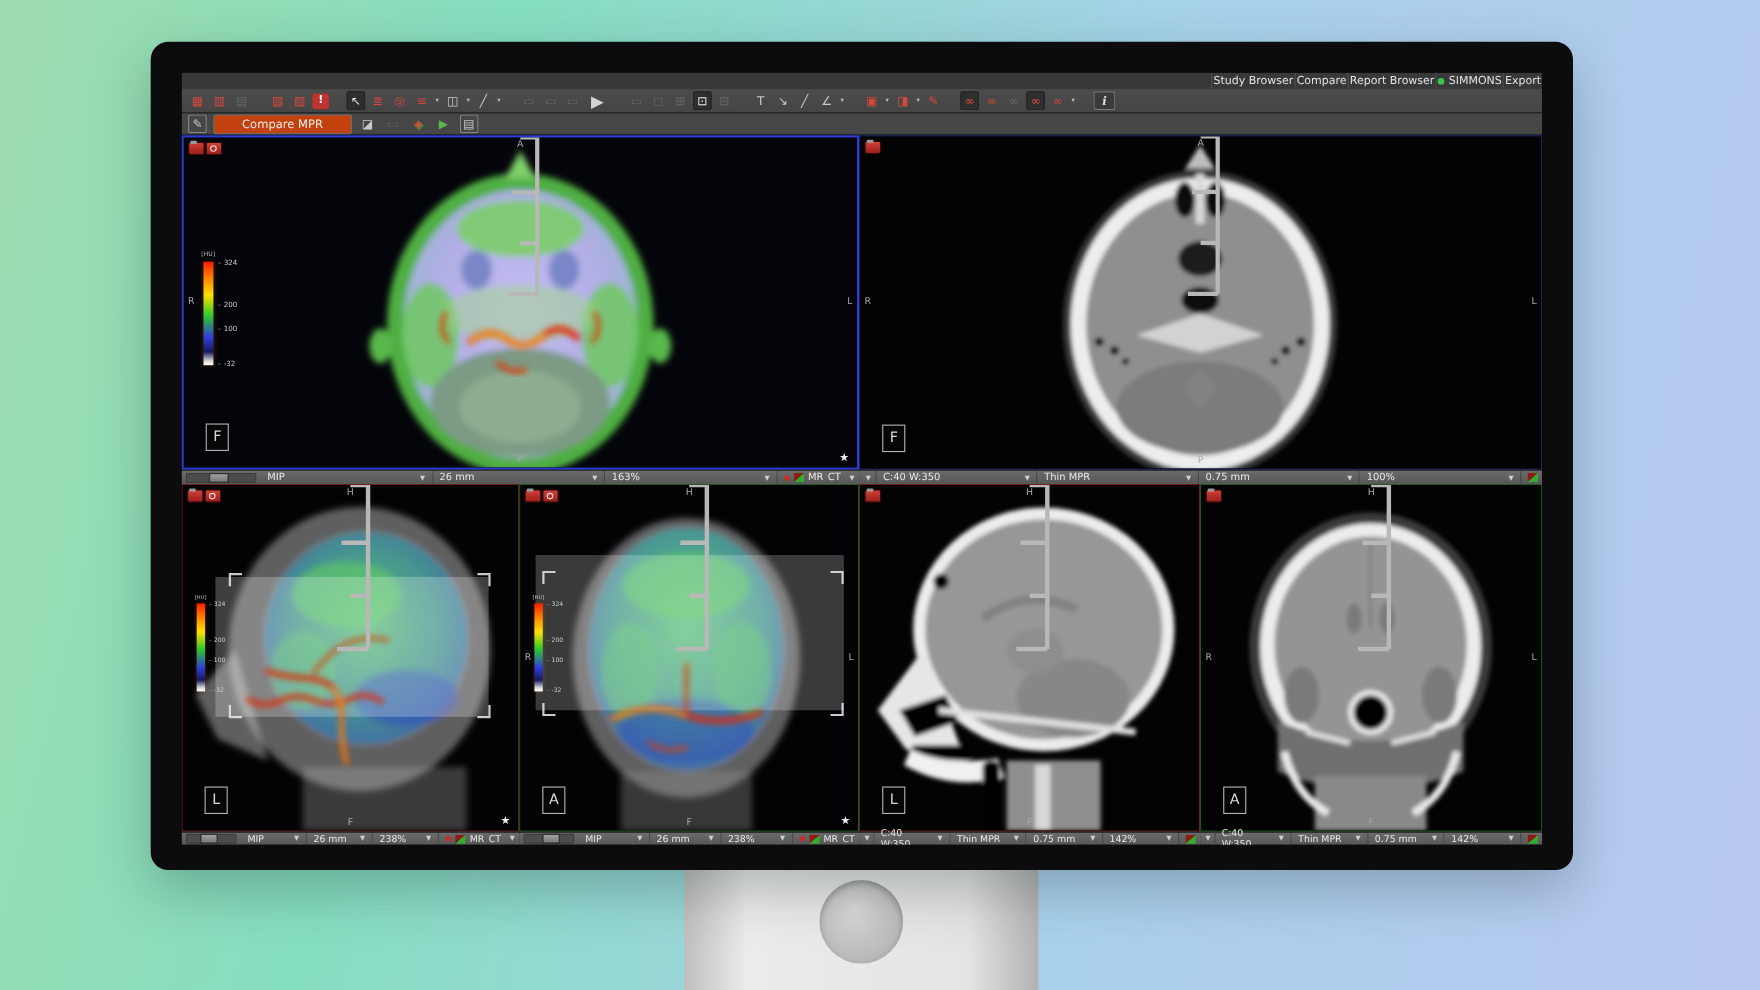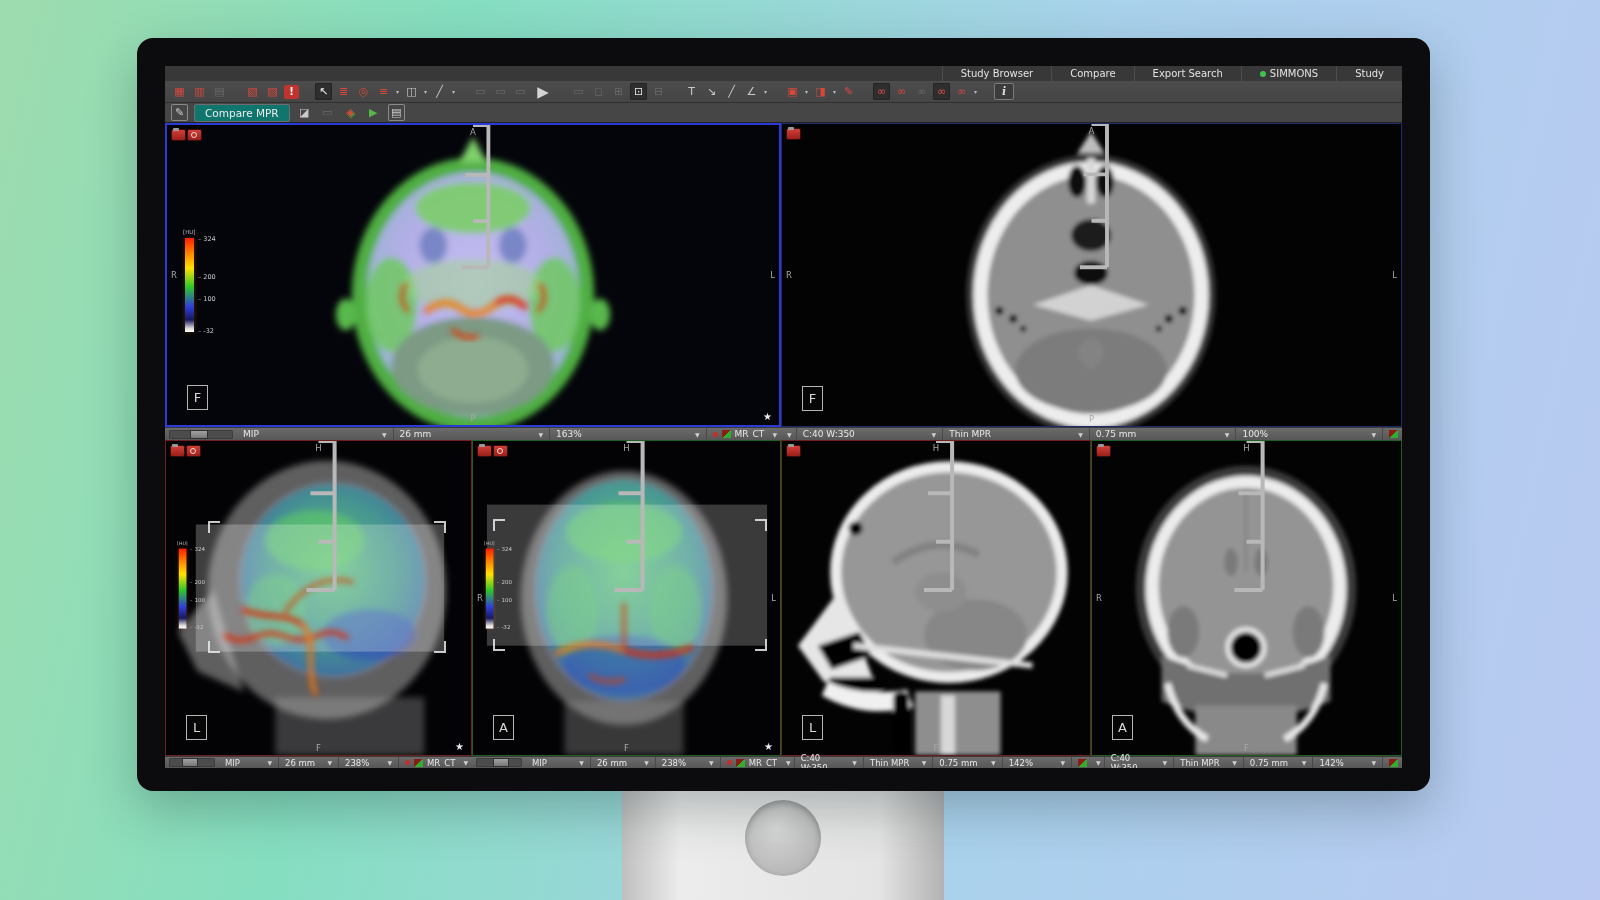--- a/index.html
+++ b/index.html
@@ -10,42 +10,42 @@
     background:linear-gradient(90deg,#bfbfbf 0%,#ececec 18%,#e4e4e4 80%,#b2b2b2 100%);}
   .stand-hole{position:absolute;left:745px;top:800px;width:76px;height:76px;border-radius:50%;
     background:radial-gradient(circle at 42% 35%,#dcdcdc,#a9a9a9);box-shadow:inset 0 3px 6px rgba(0,0,0,.25);}
   .monitor{position:absolute;left:137px;top:38px;width:1293px;height:753px;background:#0c0c0e;
     border-radius:16px;box-shadow:0 18px 50px rgba(20,40,40,.28);}
   .screen{position:absolute;left:28px;top:28px;width:1237px;height:702px;background:#000;overflow:hidden;
     font-family:"DejaVu Sans",sans-serif;}
   
   .menubar{position:absolute;left:0;top:0;width:100%;height:15px;background:#383838;border-bottom:1px solid #262626;
     display:flex;justify-content:flex-end;align-items:stretch;}
-  .menu-item{display:flex;align-items:center;gap:4px;padding:0 18px;font-size:10px;color:#e2e2e2;border-left:1px solid #4d4d4d;cursor:default;}
+  .menu-item{display:flex;align-items:center;gap:4px;padding:0 1px;font-size:10px;color:#e2e2e2;border-left:1px solid #4d4d4d;cursor:default;}
   .menu-dot{width:6px;height:6px;border-radius:50%;}
   
   .toolbar1{position:absolute;left:0;top:15px;width:100%;height:22px;background:linear-gradient(#4c4c4c,#454545);
     border-bottom:1px solid #303030;display:flex;align-items:center;padding:0 6px;box-sizing:border-box;gap:3px;}
   .toolbar2{position:absolute;left:0;top:37px;width:100%;height:20px;background:#464646;border-bottom:1px solid #222;
     display:flex;align-items:center;padding:0 6px;box-sizing:border-box;gap:6px;}
   .ti{width:17px;height:17px;display:flex;align-items:center;justify-content:center;font-size:11px;color:#c9c9c9;border-radius:2px;flex:none;}
   .ti.red{color:#d8473c;}
   .ti.dis{color:#676767;}
   .ti.act{background:#2e2e2e;box-shadow:inset 0 0 0 1px #242424;color:#e9e9e9;}
   .ti.red.act{color:#e05045;}
   .ti.alert{background:#c03430;color:#fff;font-weight:bold;font-size:10px;width:15px;height:14px;}
   .ti.play{font-size:15px;color:#d4d4d4;width:22px;}
   .ti.info{box-shadow:inset 0 0 0 1px #7d7d7d;background:#3b3b3b;color:#dedede;font-style:italic;font-family:"DejaVu Serif",serif;font-weight:bold;width:20px;}
   .ti.green{color:#58b84a;}
   .ti.boxed{box-shadow:inset 0 0 0 1px #8a8a8a;}
   .ti.io{color:#d8473c;text-shadow:1px 1px 0 #2fae2f;}
   .dd-mini{font-size:6px;color:#b9b9b9;margin:0 1px;flex:none;}
   .tgap{width:10px;flex:none;}
-  .btn{background:#0f766e;border:1px solid #6e6e6e;border-radius:2px;color:#ececec;font-size:10.5px;
-    padding:2px 10px;font-family:"DejaVu Sans",sans-serif;cursor:default;}
+  .btn{background:#c2410c;border:1px solid #6e6e6e;border-radius:2px;color:#ececec;font-size:10.5px;
+    padding:2px 25px;font-family:"DejaVu Sans",sans-serif;cursor:default;}
   
   .vp{position:absolute;background:#000;box-sizing:border-box;overflow:hidden;}
   .vp svg{position:absolute;left:0;top:0;width:100%;height:100%;}
   .vp-icons{position:absolute;left:5px;top:5px;display:flex;gap:3px;}
   .vicon{width:13px;height:10px;border-radius:1px;background:linear-gradient(#d14038,#9c1f1a);position:relative;box-shadow:0 0 0 1px #3a0c0a;}
   .vicon.a::before{content:"";position:absolute;left:1px;top:-2px;width:6px;height:3px;background:#9a9a9a;border-radius:1px;}
   .vicon.b::before{content:"";position:absolute;left:3px;top:2px;width:6px;height:6px;border:1px solid #f2d9d7;border-radius:50%;box-sizing:border-box;}
   .om{position:absolute;color:#a9a9a9;font-size:8.5px;line-height:1;}
   .om.t{left:50%;top:3px;transform:translateX(-50%);}
   .om.b{left:50%;bottom:3px;transform:translateX(-50%);}
@@ -93,28 +93,28 @@
     <div class="screen">
 
       <div class="menubar">
         <span class="menu-item">
             <span>Study Browser</span>
           </span>
         <span class="menu-item">
             <span>Compare</span>
           </span>
         <span class="menu-item">
-            <span>Export Search</span>
+            <span>Report Browser</span>
           </span>
         <span class="menu-item">
           <span class="menu-dot" id="simmons-dot" style="background: rgb(63, 194, 77);"></span>
           <span>SIMMONS</span>
         </span>
         <span class="menu-item">
-            <span>Study</span>
+            <span>Export</span>
           </span>
       </div>
 
       <div class="toolbar1">
           <span class="ti red">▦</span>
           <span class="ti red">▥</span>
           <span class="ti dis">▤</span>
           <span class="tgap"></span>
           <span class="ti red">▧</span>
           <span class="ti red">▨</span>

